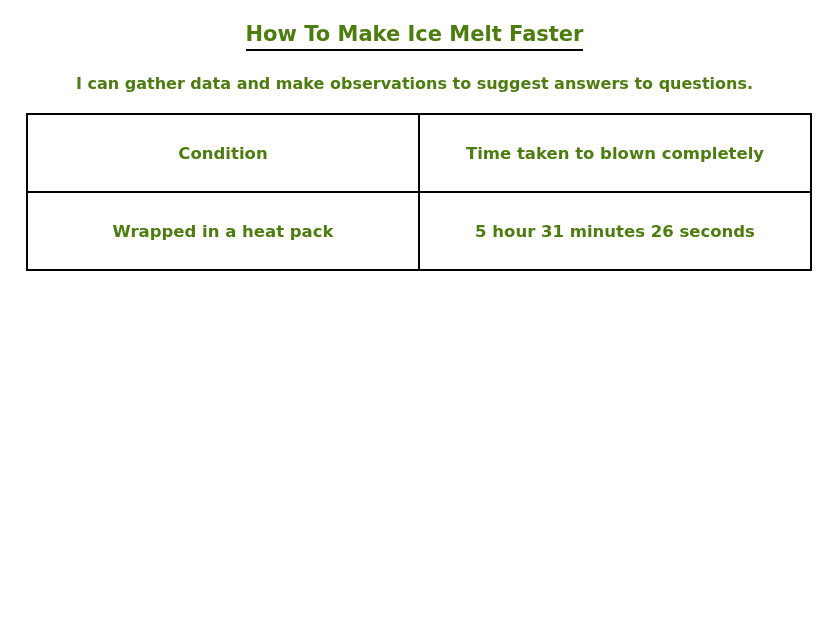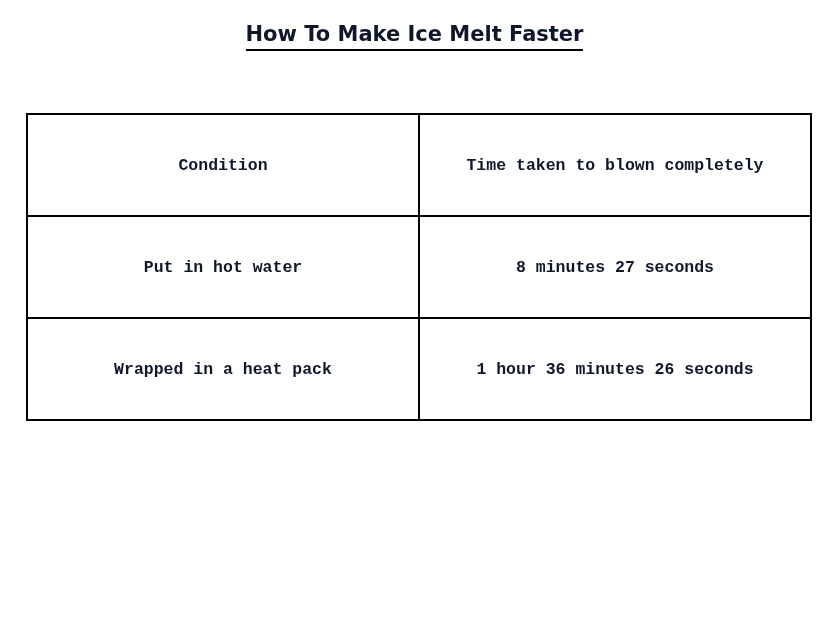--- a/index.html
+++ b/index.html
@@ -7,21 +7,21 @@
     padding: 0;
     background: #ffffff;
   }
   .page {
     position: relative;
     width: 829px;
     height: 625px;
     background: #ffffff;
     font-family: "DejaVu Sans", "Liberation Sans", sans-serif;
     font-weight: bold;
-    color: #0f172a;
+    color: #4d7c0f;
     overflow: hidden;
   }
   .title {
     position: absolute;
     top: 22px;
     left: 0;
     width: 100%;
     margin: 0;
     text-align: center;
     font-size: 21px;
@@ -52,46 +52,42 @@
   }
   .data-table th,
   .data-table td {
     border: 2px solid #000000;
     width: 50%;
     height: 76px;
     text-align: center;
     vertical-align: middle;
     font-size: 16.5px;
     font-weight: bold;
-    padding: 12px 10px;
-    font-family: Liberation Mono, monospace;
+    padding: 0 10px;
   }
 </style>
 </head>
 <body>
 
 <div class="page">
 
   <h1 class="title">
     <span class="title-text">How To Make Ice Melt Faster</span>
   </h1>
 
+  <p class="subtitle">I can gather data and make observations to suggest answers to questions.</p>
 
   <table class="data-table">
     <thead>
       <tr>
         <th>Condition</th>
         <th>Time taken to blown completely</th>
       </tr>
     </thead>
     <tbody>
       <tr>
-        <td>Put in hot water</td>
-        <td>8 minutes 27 seconds</td>
-      </tr>
-      <tr>
         <td>Wrapped in a heat pack</td>
-        <td>1 hour 36 minutes 26 seconds</td>
+        <td>5 hour 31 minutes 26 seconds</td>
       </tr>
     </tbody>
   </table>
 
 </div>
 
 </body></html>

